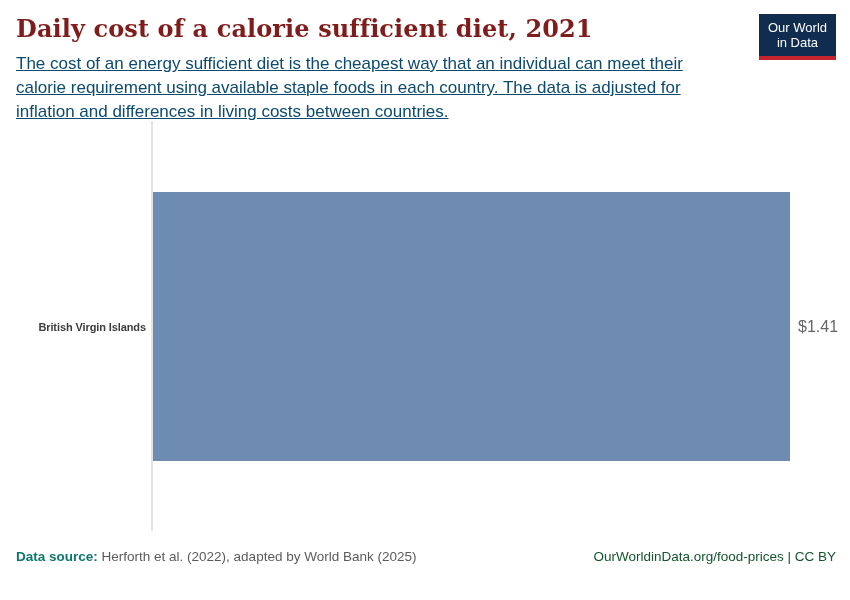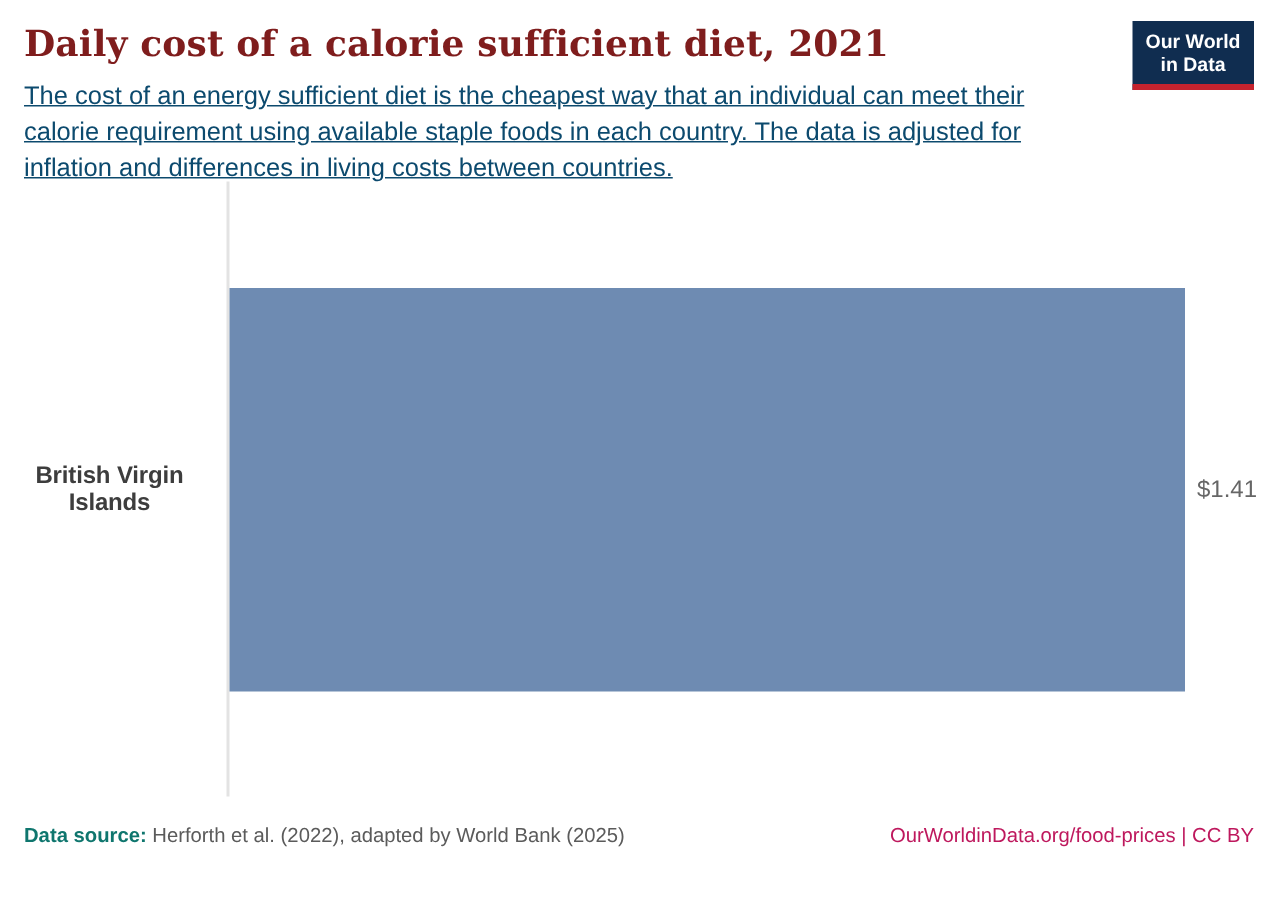--- a/index.html
+++ b/index.html
@@ -35,21 +35,21 @@
     right: 0;
     top: 0;
     background: #102d50;
     border-bottom: 4px solid #c5232e;
     padding: 6px 9px 5px 9px;
     text-align: center;
     cursor: pointer;
   }
   .logo .logo-line {
     color: #ffffff;
-    font-weight: 700;
+    font-weight: 400;
     font-size: 13px;
     line-height: 1.18;
     white-space: nowrap;
   }
   
   .chart { position: absolute; left: 0; top: 120px; width: 850px; height: 412px; }
   .axis-line {
     position: absolute;
     left: 151px;
     top: 1px;
@@ -59,25 +59,24 @@
   }
   .bar-label {
     position: absolute;
     left: 0;
     top: 72px;
     width: 146px;
     height: 269px;
     display: flex;
     align-items: center;
     justify-content: flex-end;
-    font-size: 16px;
+    font-size: 11px;
     font-weight: 700;
     color: #3d3d3d;
     letter-spacing: -0.1px;
-    text-align: center;
   }
   .bar {
     position: absolute;
     left: 153px;
     top: 72px;
     height: 269px;
     background: #6e8bb2;
   }
   .bar-value {
     position: absolute;
@@ -96,21 +95,21 @@
     top: 547px;
     font-size: 13.5px;
     color: #5b5b5b;
     line-height: 1.55;
   }
   .footer .label { font-weight: 700; color: #0f766e; }
   .footer-right {
     position: absolute;
     right: 0;
     top: 0;
-    color: #be185d;
+    color: #14532d;
     font-size: 13.5px;
     cursor: pointer;
   }
 </style>
 </head>
 <body>
 
 <div class="page">
 
   <div class="header">

